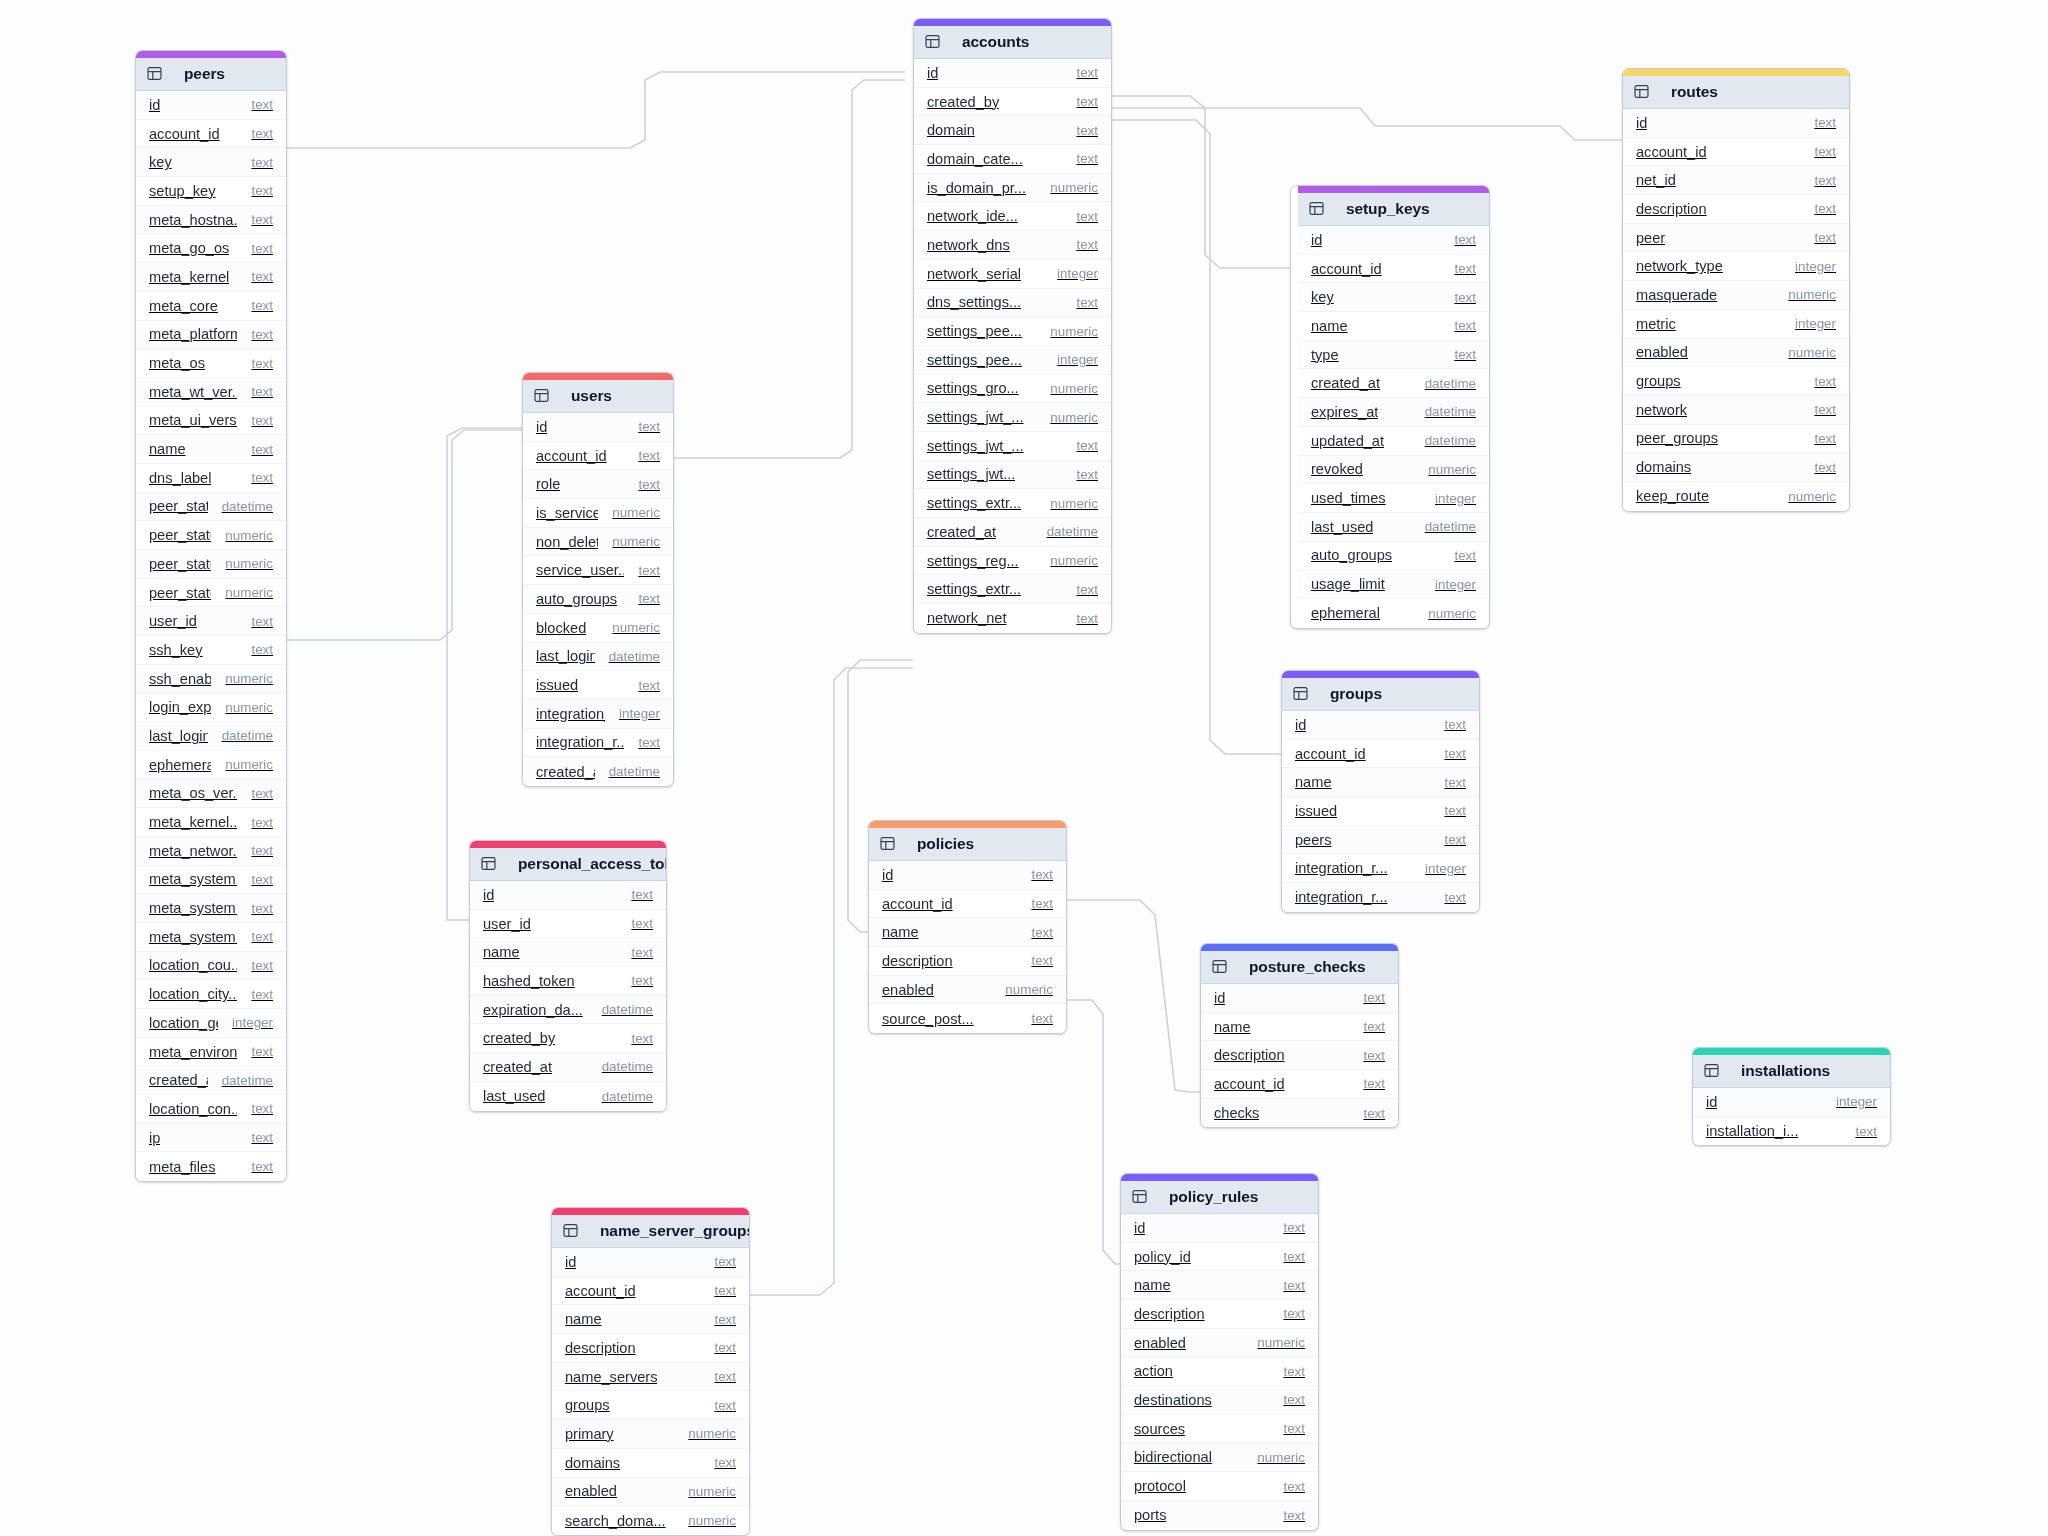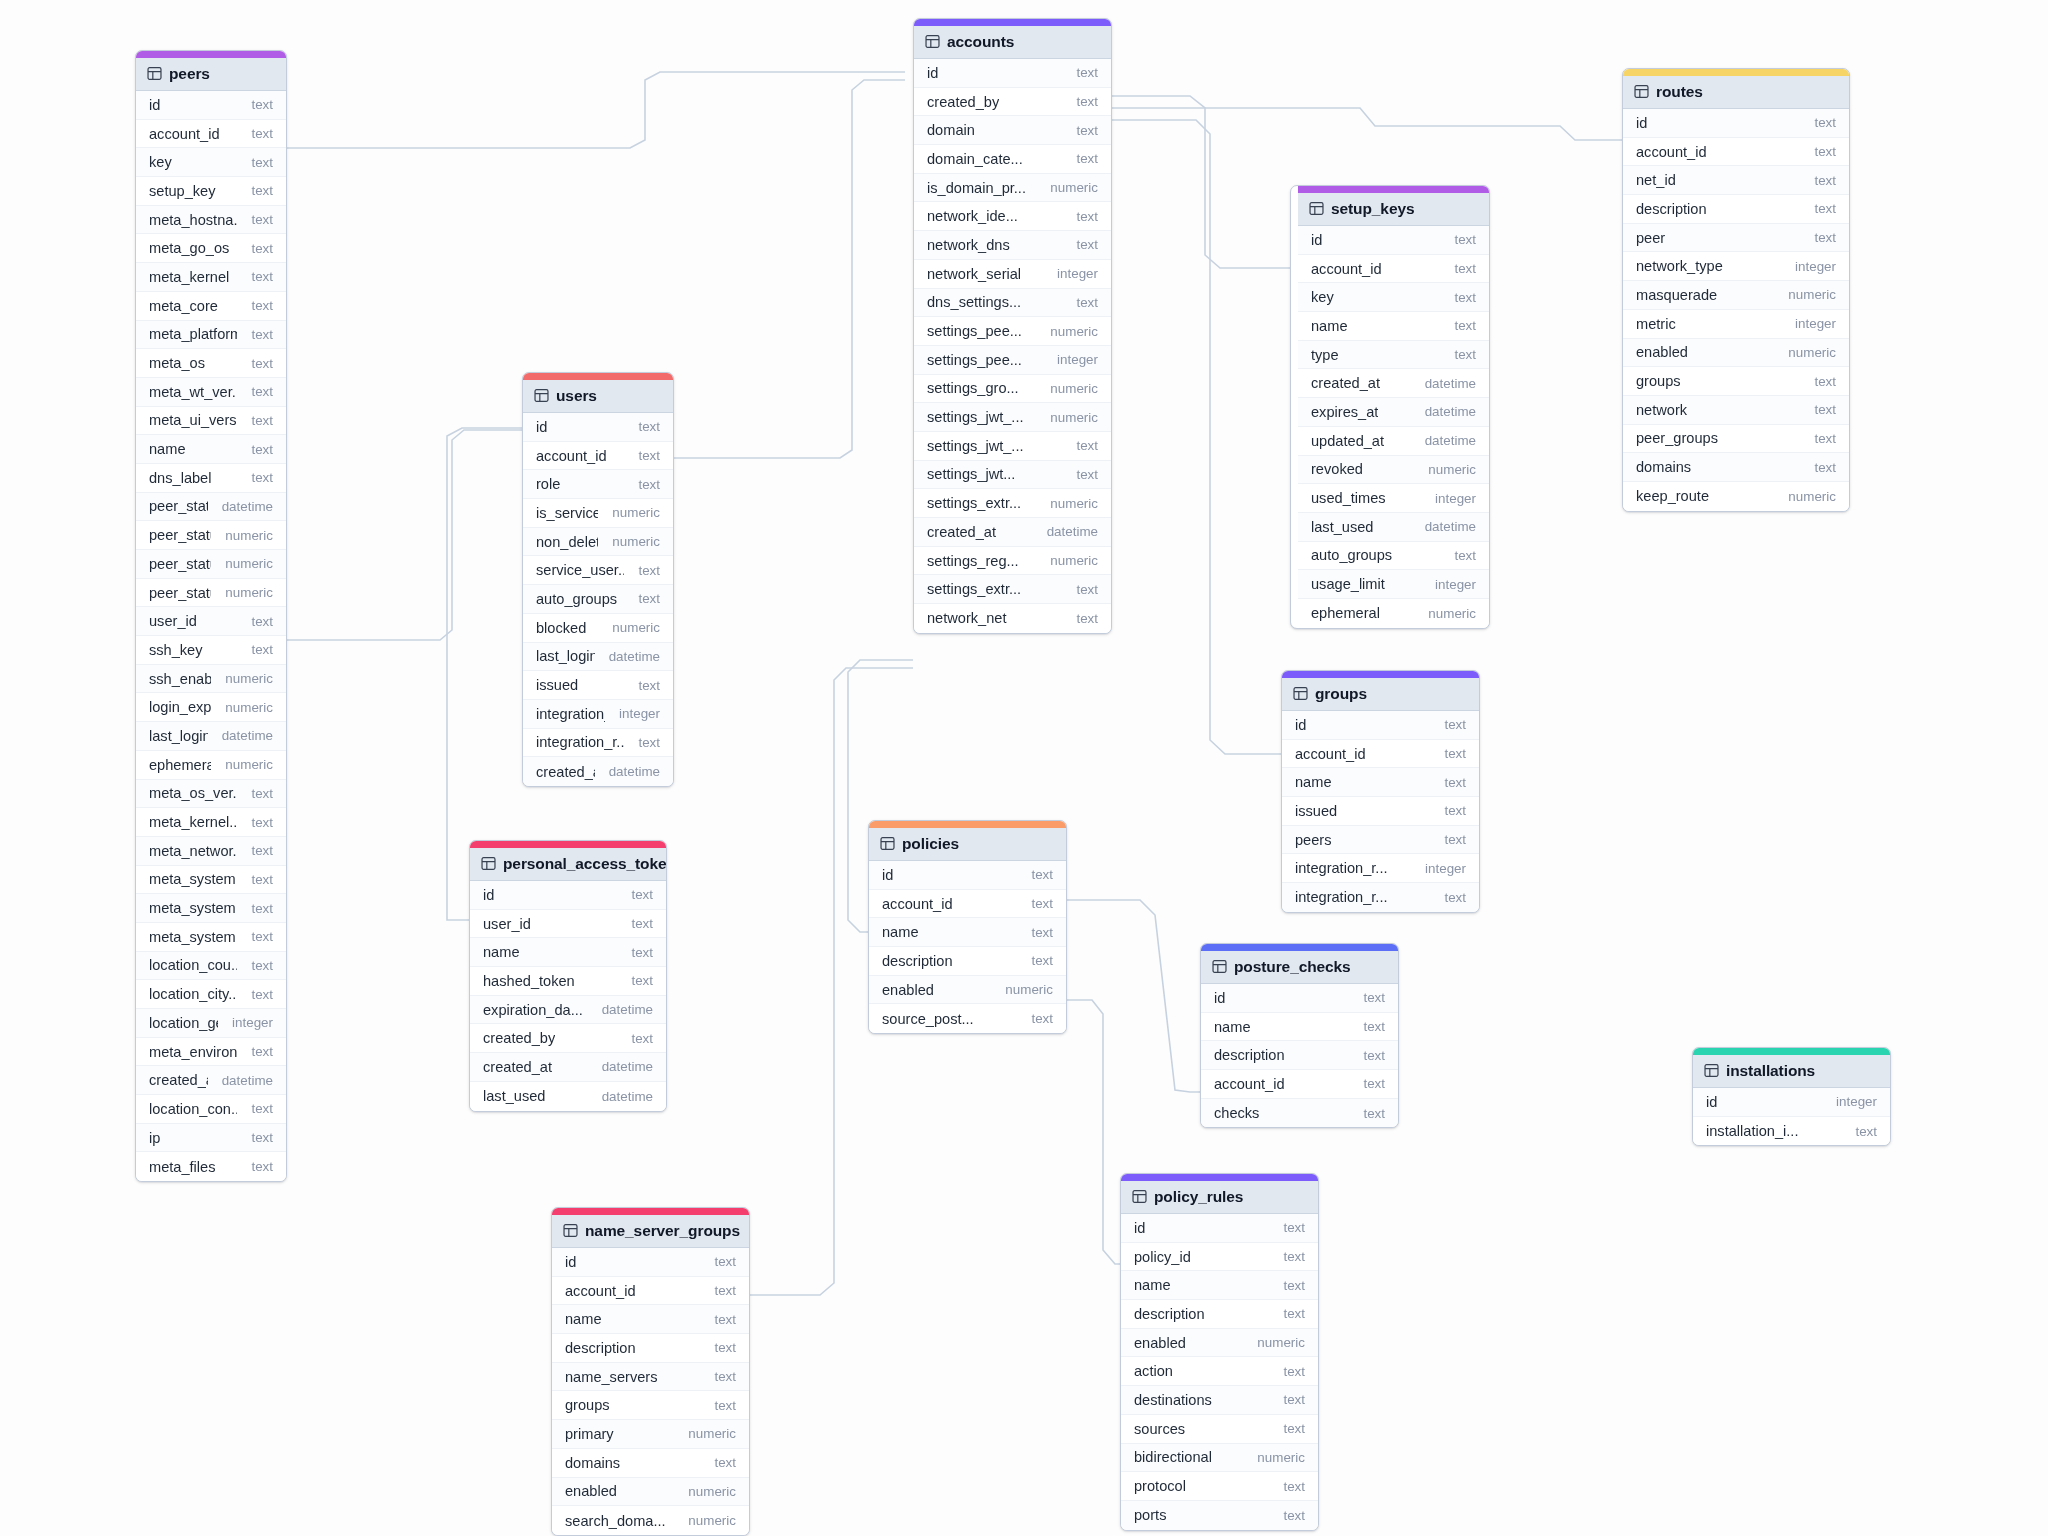--- a/index.html
+++ b/index.html
@@ -15,33 +15,33 @@
     position:absolute;
     background:#ffffff;
     border:1px solid #c3ccda;
     border-radius:7px;
     box-shadow:0 1px 3px rgba(30,41,59,.13), 0 1px 1px rgba(30,41,59,.06);
     overflow:hidden;
     box-sizing:border-box;
   }
   .accent{height:7px;width:100%;display:block;}
   .node-header{
-    display:flex;align-items:center;gap:7px;
+    display:flex;align-items:center;gap:22px;
     background:#e2e8f0;
     border-bottom:1px solid #cbd5e1;
     padding:7px 11px 8px 11px;
     height:17px;
     box-sizing:content-box;
   }
   .node-title{
     font-size:15.5px;font-weight:bold;color:#111827;letter-spacing:-0.1px;
     white-space:nowrap;
   }
   .tbl-icon{width:15px;height:15px;display:block;flex:none;}
-  .rows{display:block;}
+  .rows{display:block;text-decoration:underline;}
   .row{
     display:flex;align-items:center;justify-content:space-between;
     padding:0 13px;
     height:28.7px;
     border-bottom:1px solid #eef1f5;
     box-sizing:border-box;
     background:#fbfcfd;
   }
   .row:nth-child(even){background:#ffffff;}
   .row:last-child{border-bottom:none;}

